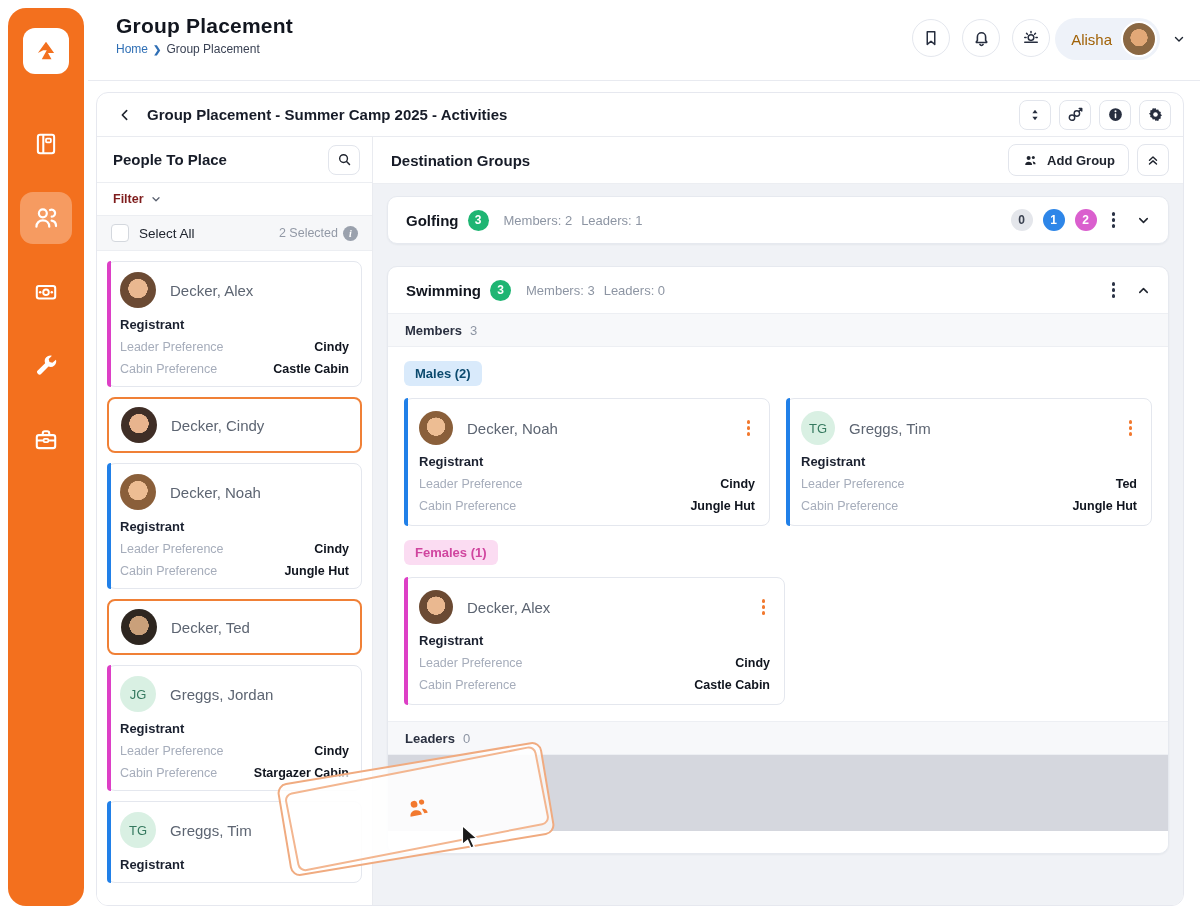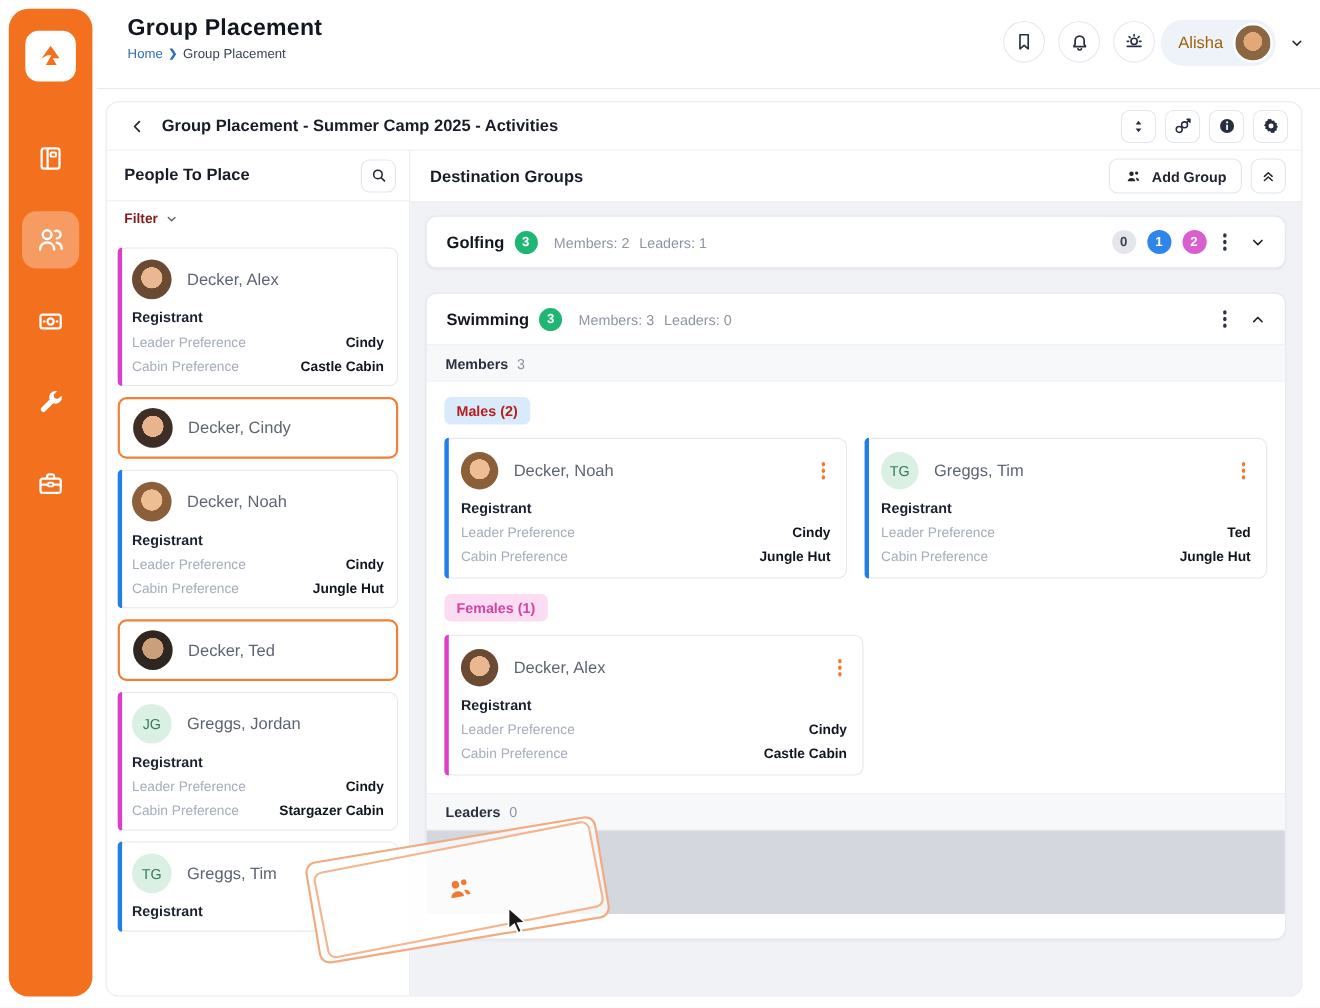--- a/index.html
+++ b/index.html
@@ -90,21 +90,21 @@
   .cnt.gray { background:#e4e6eb; color:#3a4150; }
   .cnt.blue { background:#2e86e8; color:#fff; }
   .cnt.pink { background:#da5fce; color:#fff; }
   .icon-sp { width:26px; height:26px; display:flex; align-items:center; justify-content:center; cursor:pointer; }
 
   .sub-row { height:34px; background:#f7f8fa; border-top:1px solid #edeff3; border-bottom:1px solid #edeff3; display:flex; align-items:center; gap:8px; padding:0 17px; }
   .sub-label { font-size:13px; font-weight:bold; color:#2a3040; }
   .sub-count { font-size:13px; color:#8d95a3; }
   .swim-content { padding:14px 16px 16px; background:#fff; }
   .chip { display:inline-block; font-size:13px; font-weight:bold; border-radius:6px; padding:5px 11px; }
-  .chip.males { background:#d9eafb; color:#b91c1c; }
+  .chip.males { background:#d9eafb; color:#0c4a6e; }
   .chip.females { background:#fbdcf2; color:#d0459f; margin-top:14px; }
   .member-row { display:flex; gap:16px; margin-top:12px; }
   .member-row .pcard { flex:1; padding:12px 14px; }
   .mname-row { display:flex; align-items:center; gap:14px; }
   .mname-row .kebab { margin-left:auto; }
   .kebab { display:flex; flex-direction:column; gap:2.5px; cursor:pointer; padding:2px 5px; }
   .kebab i { width:3.5px; height:3.5px; border-radius:50%; background:#2b3346; display:block; }
   .kebab.orange i { background:#f2792f; }
   .avatar.sm { width:34px; height:34px; flex:0 0 34px; }
   .dropzone { height:76px; background:#d5d7de; }
@@ -262,20 +262,28 @@
                 <circle cx="10.5" cy="10.5" r="6.2" fill="none" stroke="#20252f" stroke-width="2.2"></circle>
                 <line x1="15.3" y1="15.3" x2="20" y2="20" stroke="#20252f" stroke-width="2.4" stroke-linecap="round"></line>
               </svg>
           </div>
         </div>
         <div class="filter-row">
           <span class="filter-label">Filter</span>
           <svg width="12" height="12" viewBox="0 0 24 24">
               <path d="M6 9.5l6 6 6-6" fill="none" stroke="#5a6170" stroke-width="2.6" stroke-linecap="round" stroke-linejoin="round"></path>
             </svg>
+        </div>
+        <div class="selectall-row">
+          <div class="checkbox"></div>
+          <span class="selectall-label">Select All</span>
+          <span class="selected-status">
+            <span>2 Selected</span>
+            <span class="info-dot">i</span>
+          </span>
         </div>
 
         <div class="people-list">
 
           <div class="pcard accent" style="--ac:#dd3fc6">
             <div class="pcard-head">
               <span class="avatar av-alex"></span>
               <span class="pname">Decker, Alex</span>
             </div>
             <div class="registrant">Registrant</div>

